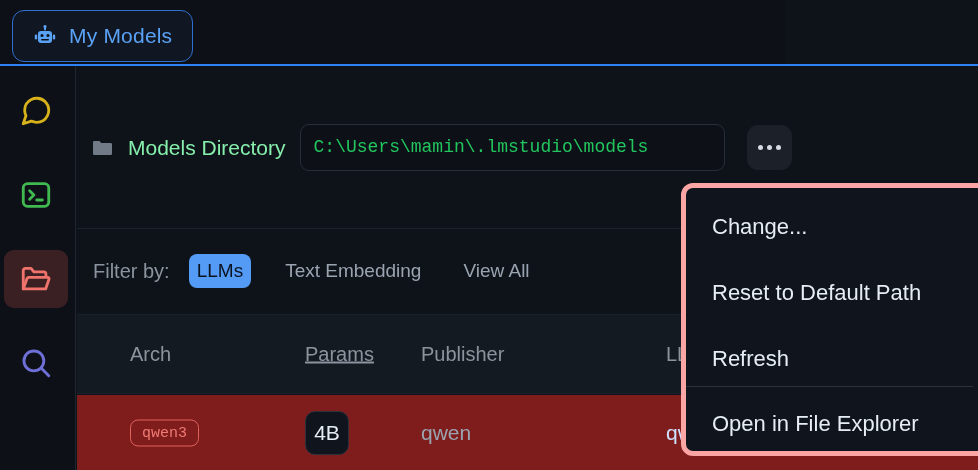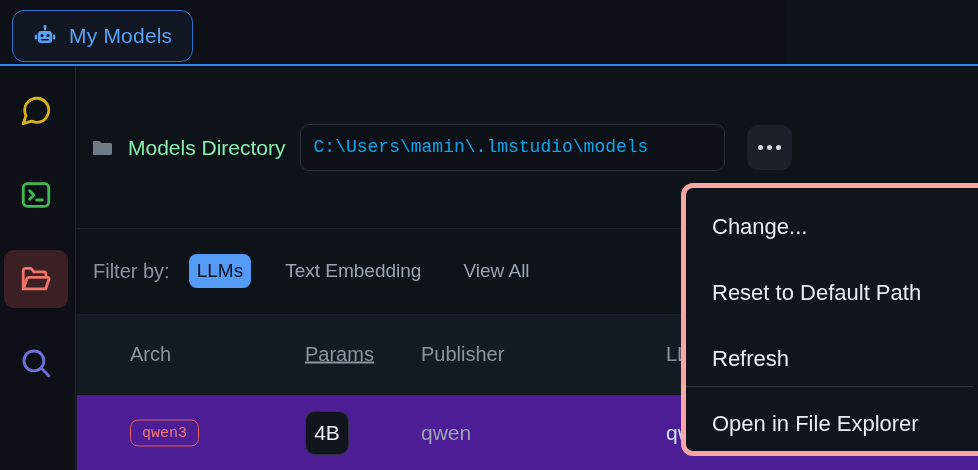--- a/index.html
+++ b/index.html
@@ -59,21 +59,21 @@
   .dir-inner {
     position: absolute; left: 15px; top: 58px;
     display: flex; align-items: center; gap: 14px;
   }
   .folder-icon { width: 22px; height: 18px; display:block; }
   .dir-label { color: #86efac; font-size: 21px; }
   .dir-input {
     width: 425px; height: 47px;
     background: #0d1117;
     border: 1px solid #272e38; border-radius: 9px;
-    color: #0ea5e9; font-family: "Liberation Mono", monospace; font-size: 18px;
+    color: #22c55e; font-family: "Liberation Mono", monospace; font-size: 18px;
     padding: 0 13px; line-height: 45px; white-space: nowrap; overflow: hidden;
     cursor: text;
   }
   .dots-btn {
     width: 45px; height: 45px; margin-left: 8px;
     background: #1b2029; border-radius: 11px;
     display: flex; align-items: center; justify-content: center; gap: 4px;
     cursor: pointer;
   }
   .dots-btn i { width: 5px; height: 5px; border-radius: 50%; background: #d5dbe3; display:block; }
@@ -95,21 +95,21 @@
   .chip.plain { margin-left: 26px; }
 
   
   .thead {
     position: absolute; left: 0; top: 248px; width: 901px; height: 80px;
     background: #141a22;
     border-top: 1px solid #1c222b; border-bottom: 1px solid #1c222b;
   }
   .tbody {
     position: absolute; left: 0; top: 329px; width: 901px; height: 75px;
-    background: #4c1d95;
+    background: #7f1d1d;
   }
   .cell { position: absolute; top: 50%; transform: translateY(-50%); }
   .c-arch { left: 53px; }
   .c-params { left: 228px; text-decoration: underline; }
   .c-pub { left: 344px; }
   .c-llm { left: 589px; }
   .th { color: #8b949e; font-size: 20px; }
 
   .badge-arch {
     display: inline-flex; align-items: center; justify-content: center;

